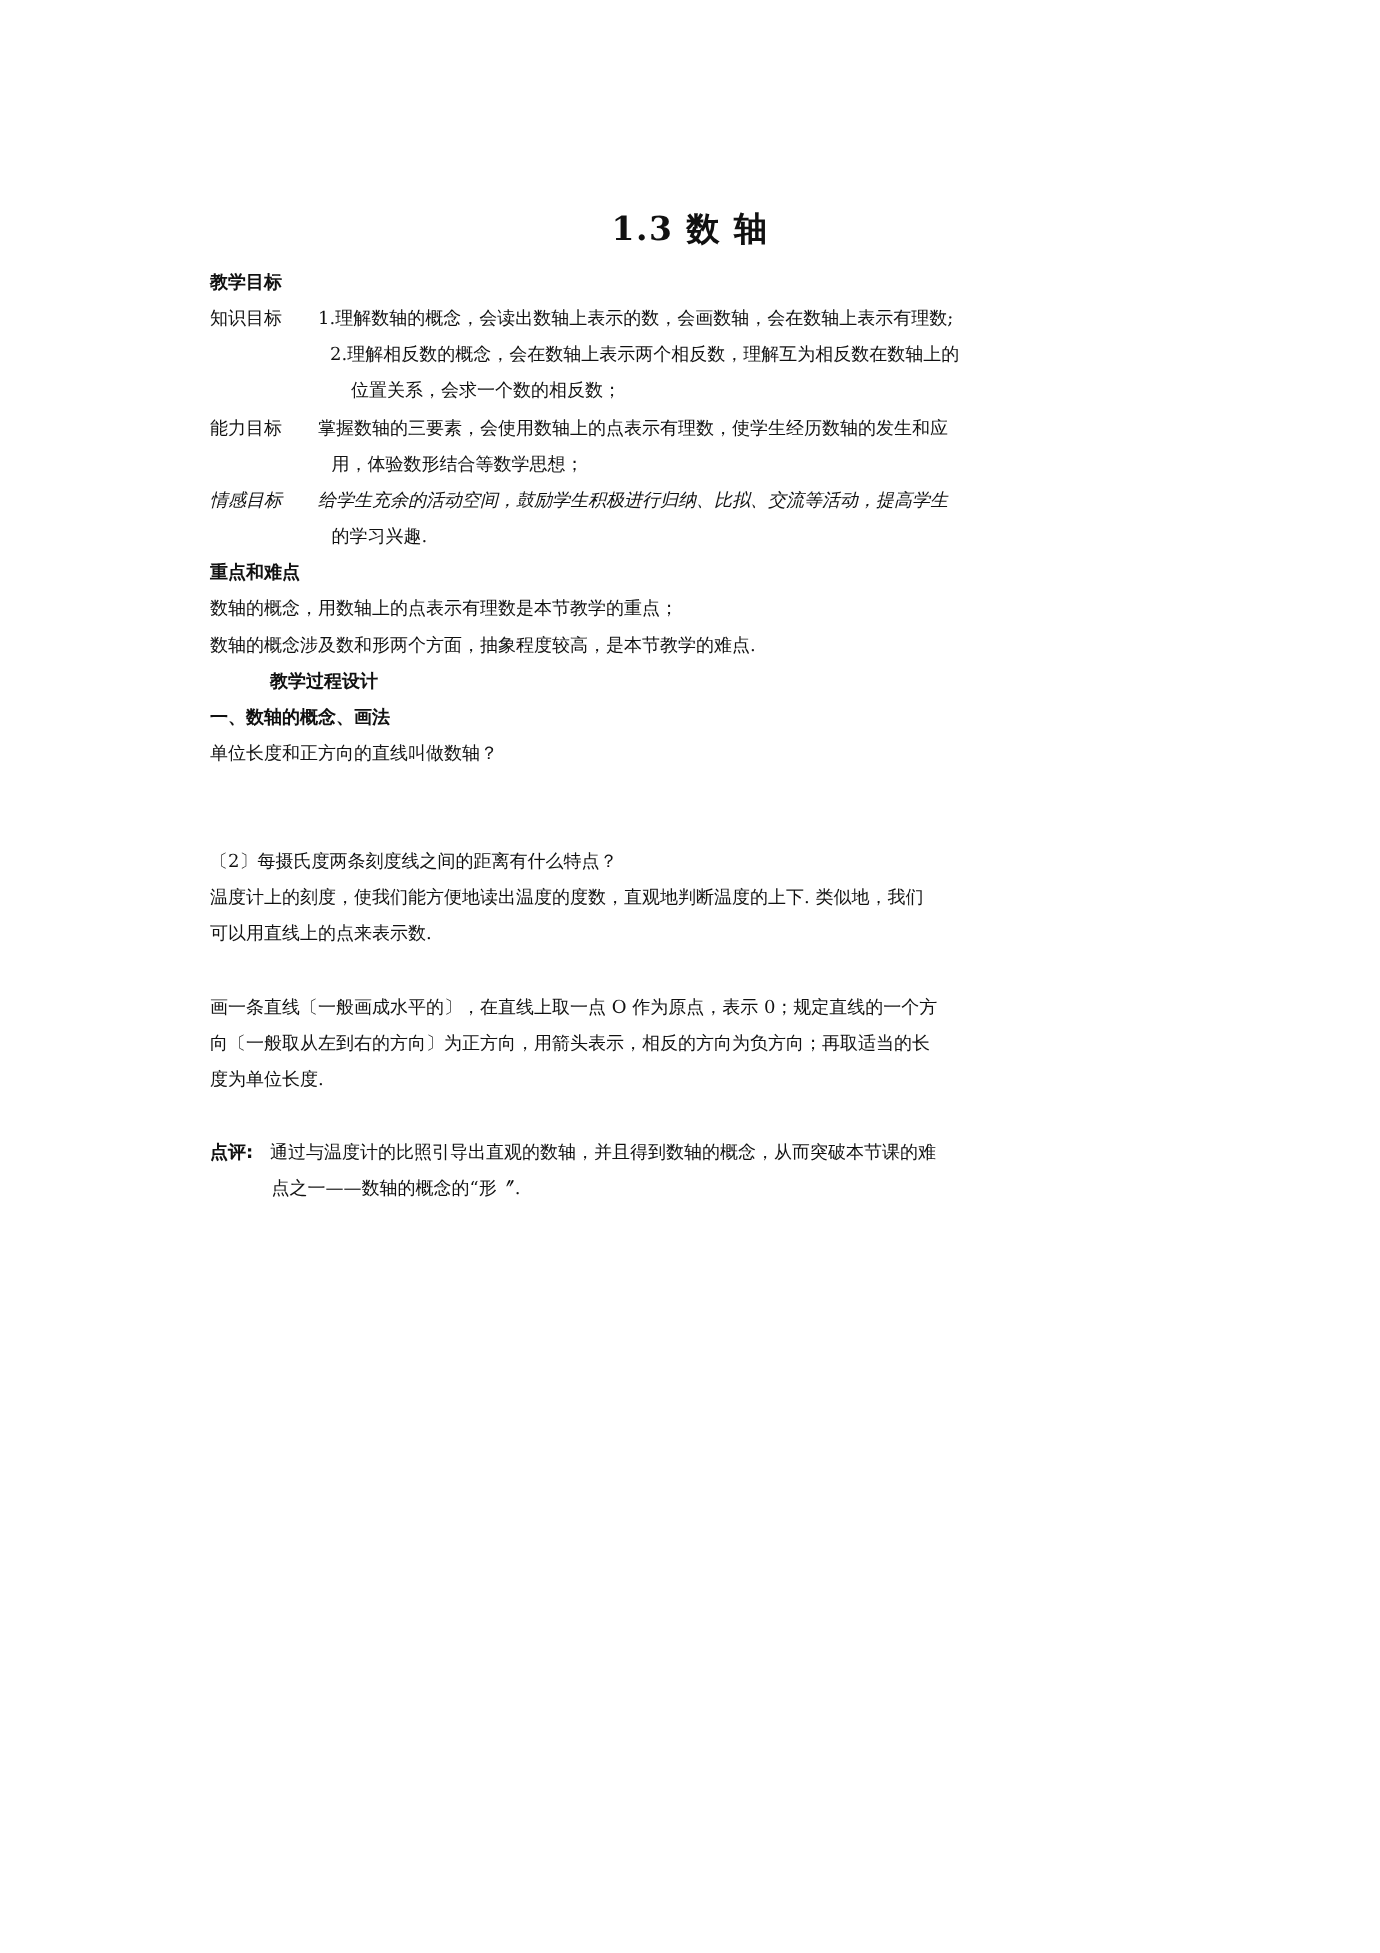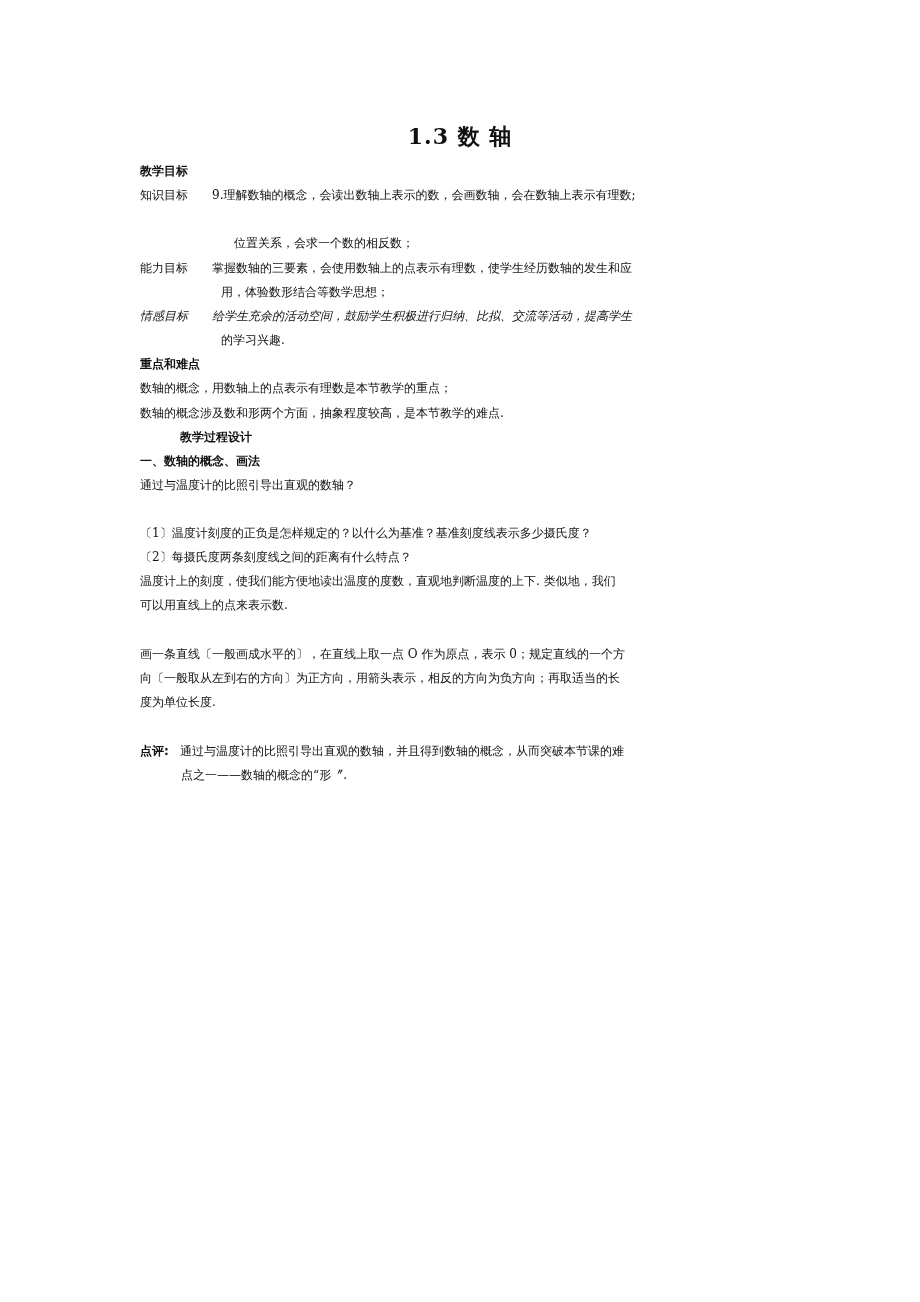--- a/index.html
+++ b/index.html
@@ -11,21 +11,21 @@
       width: 920px;
       height: 1302px;
       position: relative;
       overflow: hidden;
       color: #111111;
       font-family: "DejaVu Serif", "Liberation Serif", serif;
     }
     .page {
       position: absolute;
       left: 0;
-      top: 0;
+      top: 17px;
       width: 920px;
       height: 1006px;
     }
     .title {
       position: absolute;
       left: 0;
       width: 920px;
       top: 121px;
       text-align: center;
       font-family: "DejaVu Serif", "Liberation Serif", serif;
@@ -54,43 +54,43 @@
 </head>
 <body>
 
 <div class="page">
 
   <div class="title">1.3 数  轴</div>
 
   <div class="line bold" style="top:160px;">教学目标</div>
 
   <div class="line" style="top:184px;">
-    <span class="label">知识目标</span><span>9.理解数轴的概念，会读出数轴上表示的数，会画数轴，会在数轴上表示有理数;</span>
+    <span class="label">知识目标</span><span>1.理解数轴的概念，会读出数轴上表示的数，会画数轴，会在数轴上表示有理数;</span>
   </div>
+  <div class="line" style="top:208px; left:220px;">2.理解相反数的概念，会在数轴上表示两个相反数，理解互为相反数在数轴上的</div>
   <div class="line" style="top:232px; left:234px;">位置关系，会求一个数的相反数；</div>
 
   <div class="line" style="top:257px;">
     <span class="label">能力目标</span><span>掌握数轴的三要素，会使用数轴上的点表示有理数，使学生经历数轴的发生和应</span>
   </div>
   <div class="line" style="top:281px; left:221px;">用，体验数形结合等数学思想；</div>
 
   <div class="line" style="top:305px;font-style:italic;">
     <span class="label">情感目标</span><span>给学生充余的活动空间，鼓励学生积极进行归纳、比拟、交流等活动，提高学生</span>
   </div>
   <div class="line" style="top:329px; left:221px;">的学习兴趣.</div>
 
   <div class="line bold" style="top:353px;">重点和难点</div>
   <div class="line" style="top:377px;">数轴的概念，用数轴上的点表示有理数是本节教学的重点；</div>
   <div class="line" style="top:402px;">数轴的概念涉及数和形两个方面，抽象程度较高，是本节教学的难点.</div>
 
   <div class="line bold" style="top:426px;padding-left:40px;">教学过程设计</div>
   <div class="line bold" style="top:450px;">一、数轴的概念、画法</div>
-  <div class="line" style="top:474px;">通过与温度计的比照引导出直观的数轴？</div>
+  <div class="line" style="top:474px;">单位长度和正方向的直线叫做数轴？</div>
 
-  <div class="line" style="top:522px;">〔1〕温度计刻度的正负是怎样规定的？以什么为基准？基准刻度线表示多少摄氏度？</div>
   <div class="line" style="top:546px;">〔2〕每摄氏度两条刻度线之间的距离有什么特点？</div>
   <div class="line" style="top:570px;">温度计上的刻度，使我们能方便地读出温度的度数，直观地判断温度的上下. 类似地，我们</div>
   <div class="line" style="top:594px;">可以用直线上的点来表示数.</div>
 
   <div class="line" style="top:643px;">画一条直线〔一般画成水平的〕，在直线上取一点 O 作为原点，表示 0；规定直线的一个方</div>
   <div class="line" style="top:667px;">向〔一般取从左到右的方向〕为正方向，用箭头表示，相反的方向为负方向；再取适当的长</div>
   <div class="line" style="top:691px;">度为单位长度.</div>
 
 
   <div class="line" style="top:740px;">

